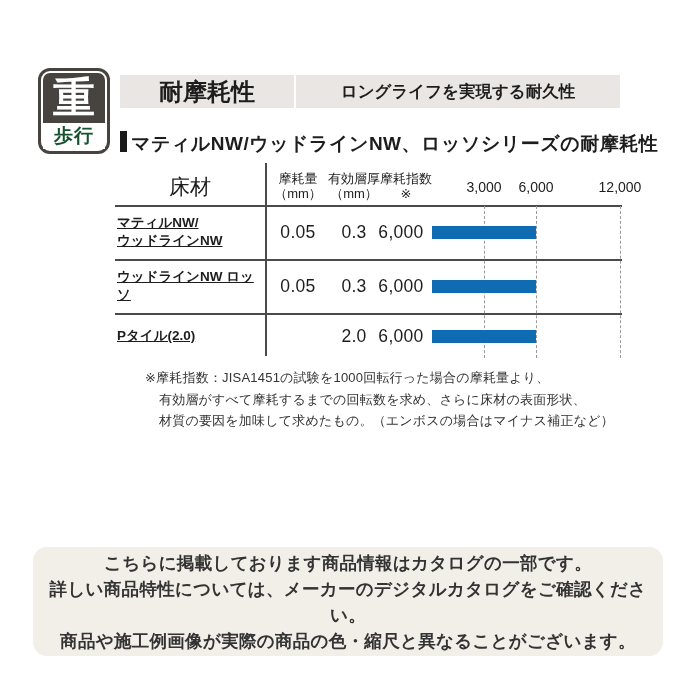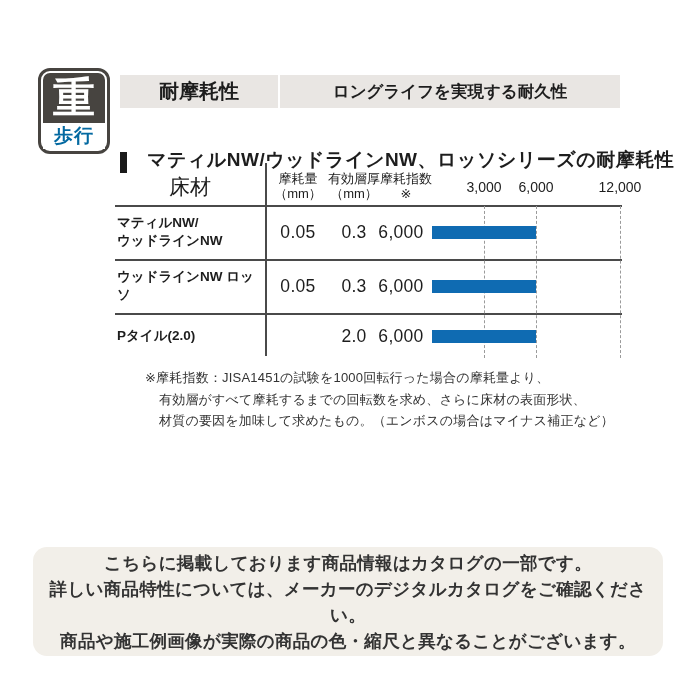--- a/index.html
+++ b/index.html
@@ -8,35 +8,35 @@
   #stage { position:relative; width:700px; height:700px; overflow:hidden; }
 
   
   .badge { position:absolute; left:38px; top:68px; width:72px; height:86px;
     border:3px solid #474440; border-radius:12px; background:#fff; padding:2px;
     display:flex; flex-direction:column; }
   .badge-top { flex:1; background:#474440; border-radius:7px 7px 0 0;
     display:flex; align-items:center; justify-content:center;
     color:#fff; font-size:42px; font-weight:bold; line-height:1; }
   .badge-bottom { height:26px; background:#fff; display:flex; align-items:center;
-    justify-content:center; color:#0369a1; font-size:19px; font-weight:bold;
+    justify-content:center; color:#14532d; font-size:19px; font-weight:bold;
     letter-spacing:1px; }
 
   
   .topbar { position:absolute; left:120px; top:75px; width:500px; height:33px;
     background:#e9e6e3; display:flex; align-items:stretch; }
-  .topbar-left { width:158px; display:flex; align-items:center; justify-content:center;
-    font-size:20px; font-weight:bold; }
+  .topbar-left { width:174px; display:flex; align-items:center; justify-content:center;
+    font-size:24px; font-weight:bold; }
   .topbar-divider { width:2px; background:#ffffff; }
   .topbar-right { flex:1; display:flex; align-items:center; justify-content:center;
     font-size:16.5px; font-weight:bold; }
 
   
-  .section-title { position:absolute; left:120px; top:147px; display:flex;
-    align-items:flex-end; gap:20px; }
+  .section-title { position:absolute; left:120px; top:131px; display:flex;
+    align-items:flex-start; gap:4px; }
   .title-mark { width:7px; height:21px; background:#1a1a1a; }
   .title-text { font-size:19px; font-weight:bold; letter-spacing:0.5px; }
 
   
   .spec { position:absolute; left:115px; top:163px; width:507px; height:197px; }
   .vline { position:absolute; left:150px; top:0; width:1.5px; height:193px; background:#4a4a4a; }
   .hline { position:absolute; left:0; width:507px; height:1.5px; background:#4a4a4a; }
   .hline.h1 { top:42px; } .hline.h2 { top:96px; } .hline.h3 { top:150px; }
   .dotline { position:absolute; top:43px; height:152px; width:0;
     border-left:1.5px dashed #9a9a9a; }
@@ -50,21 +50,21 @@
   .ch-layer { left:211px; width:56px; }
   .ch-index { left:265px; width:52px; }
   .tick { position:absolute; top:16px; height:16px; font-size:14px; color:#1d1d1d;
     transform:translateX(-50%); }
   .t1 { left:369px; } .t2 { left:421px; } .t3 { left:505px; }
 
   .row { position:absolute; left:0; width:507px; height:54px; }
   .r1 { top:42px; } .r2 { top:96px; } .r3 { top:150px; height:46px; }
   .mat { position:absolute; left:2px; top:0; height:100%; width:146px;
     display:flex; flex-direction:column; justify-content:center;
-    font-size:13.5px; font-weight:bold; line-height:18px; }
+    font-size:13.5px; font-weight:bold; line-height:18px;text-decoration:underline; }
   .val { position:absolute; top:0; height:100%; display:flex; align-items:center;
     justify-content:center; font-size:17.5px; letter-spacing:0.3px; }
   .v-wear { left:155px; width:56px; }
   .v-layer { left:211px; width:56px; }
   .v-index { left:258px; width:56px; }
   .bar { position:absolute; left:317px; top:50%; height:13px; margin-top:-6.5px;
     background:#0f6bb2; }
 
   
   .footnote { position:absolute; left:118px; top:367px; font-size:13px;

